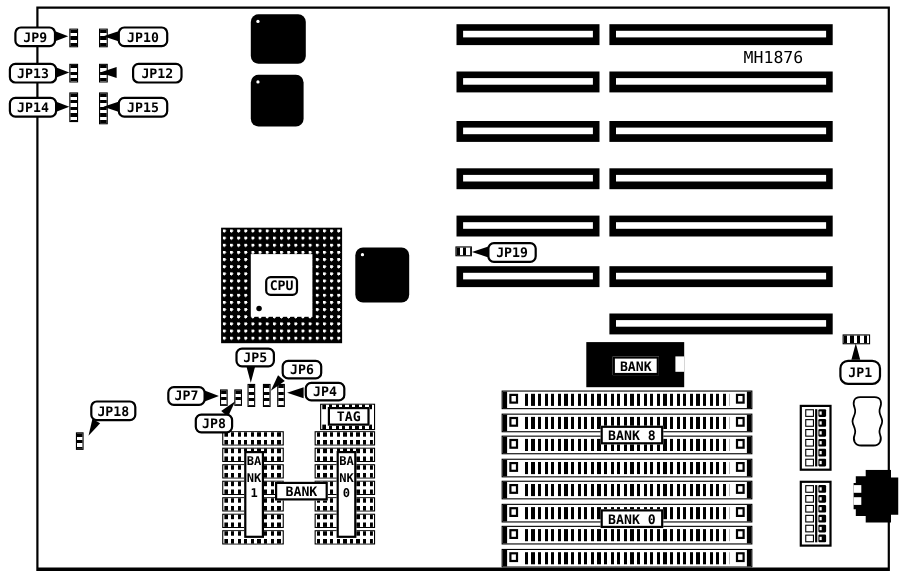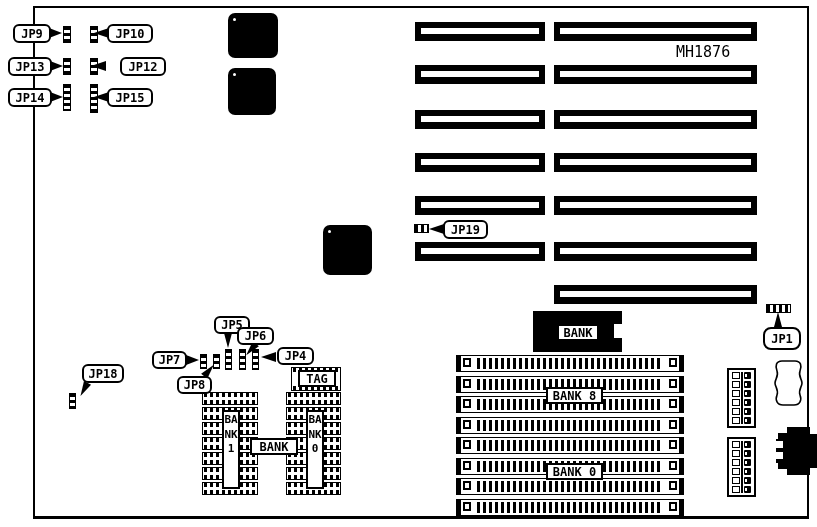--- a/index.html
+++ b/index.html
@@ -119,26 +119,32 @@
       <span class="pin1"></span>
     </div>
   <div class="blackchip" style="left:228px;top:68px;width:48px;height:47px">
       <span class="pin1"></span>
     </div>
   <div class="blackchip" style="left:323px;top:225px;width:49px;height:50px">
       <span class="pin1"></span>
     </div>
 
 
+  <div class="pga" style="left:201px;top:207px;width:110px;height:105px">
+    <div class="pga-center" style="left:27px;top:24px;width:56px;height:57px">
+      <span class="chip-lbl">CPU</span>
+      <span class="pga-dot" style="left:5px;bottom:5px"></span>
+    </div>
+  </div>
 
   <div class="lbl" style="left:214px;top:316px;width:36px;height:18px">
       <span>JP5</span>
     </div>
   <div class="tail t-down" style="left:224px;top:333px"></div>
-  <div class="lbl" style="left:237px;top:327px;width:37px;height:18px">
+  <div class="lbl" style="left:256px;top:327px;width:37px;height:18px">
       <span>JP6</span>
     </div>
   <div class="tail t-down" style="left:247px;top:342px;transform:rotate(40deg)"></div>
   <div class="lbl" style="left:152px;top:351px;width:35px;height:18px">
       <span>JP7</span>
     </div>
   <div class="tail t-right" style="left:186px;top:355px"></div>
   <div class="lbl" style="left:277px;top:347px;width:37px;height:18px">
       <span>JP4</span>
     </div>

